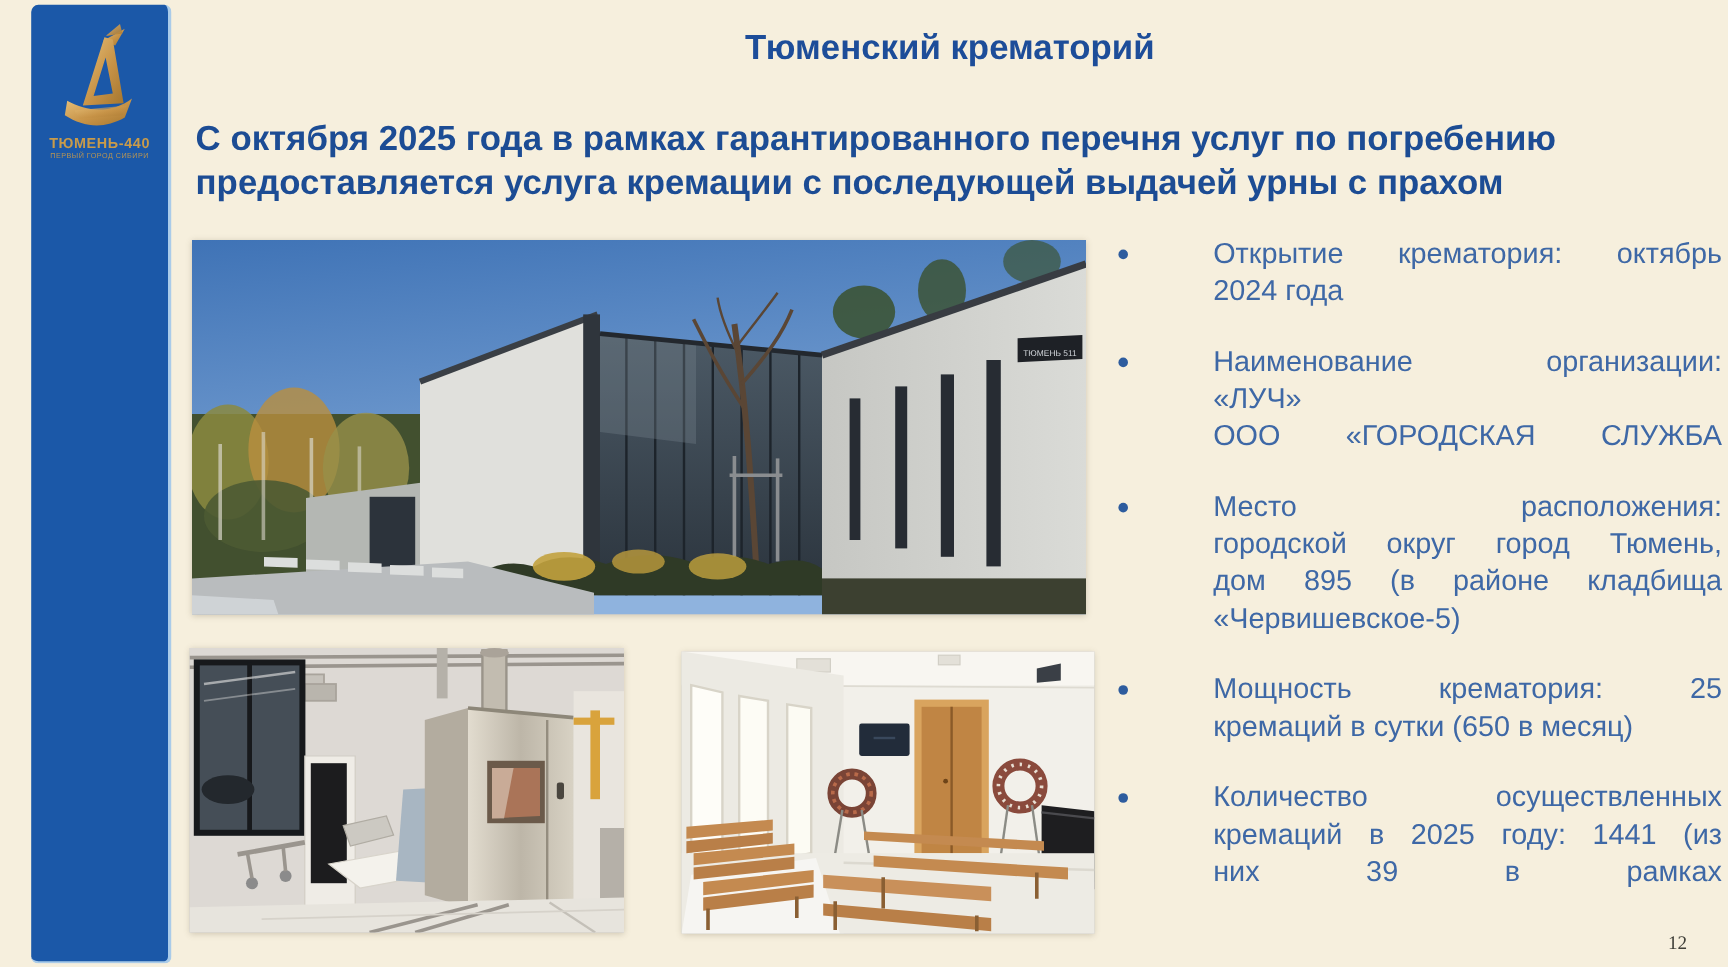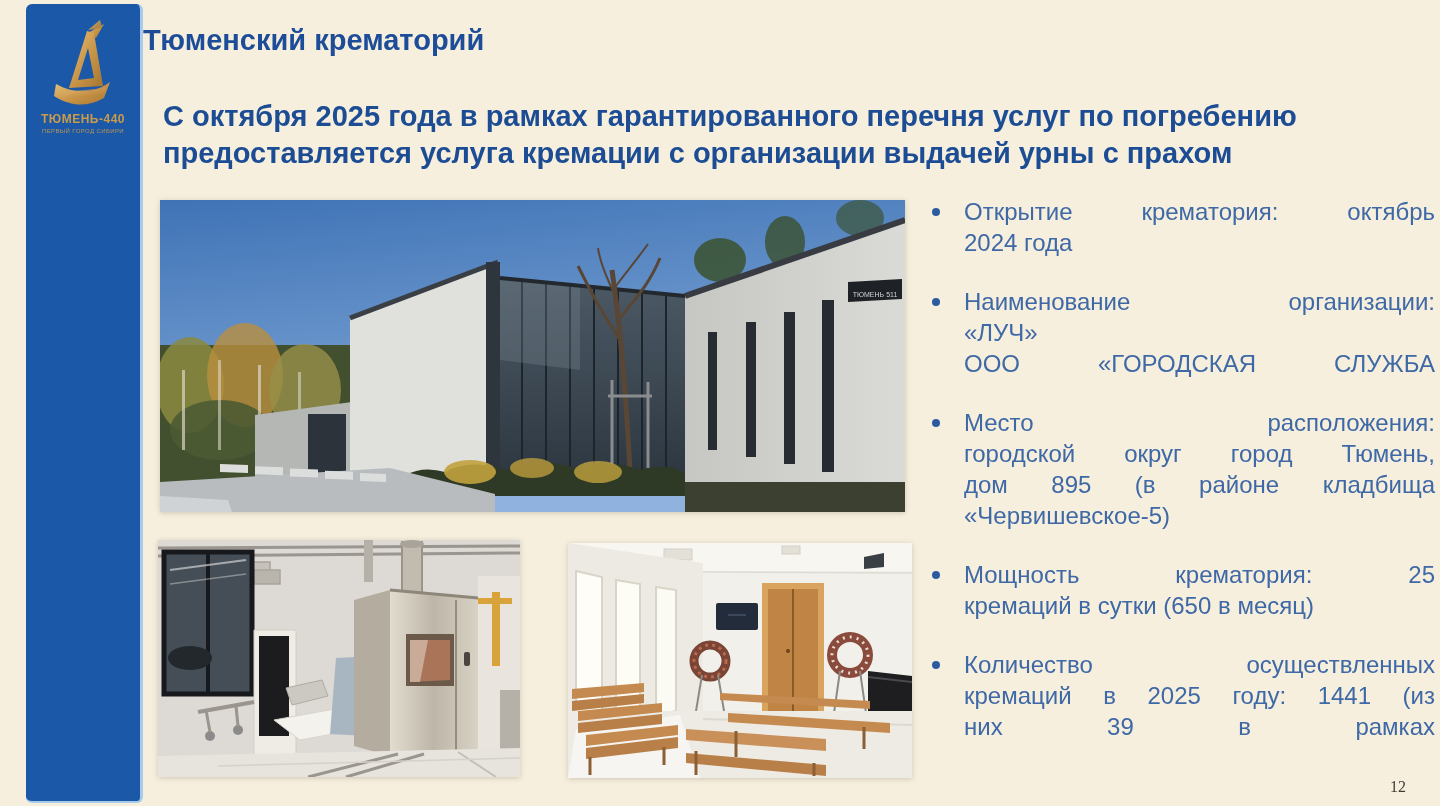--- a/index.html
+++ b/index.html
@@ -27,42 +27,42 @@
     letter-spacing:0.5px; text-align:center; white-space:nowrap;
   }
   .logo-tagline {
     margin-top:2px; color:#c99b4a; font-size:6px; letter-spacing:0.4px;
     text-align:center; white-space:nowrap; opacity:0.9;
   }
 
   
   .title {
     position:absolute; left:143px; top:24px; width:1297px;
-    text-align:left; color:#1d4d99; font-size:29px; font-weight:bold;
+    text-align:center; color:#1d4d99; font-size:29px; font-weight:bold;
   }
   .subtitle {
     position:absolute; left:163px; top:98px; width:1274px;
     color:#1c4c94; font-size:29px; font-weight:bold; line-height:37px;
   }
 
   
   .photo { position:absolute; box-shadow:0 1px 5px rgba(90,80,55,0.25); background:#ccc; }
   .photo svg { display:block; }
   .photo-building { left:160px; top:200px; width:745px; height:312px; }
   .photo-furnace  { left:158px; top:540px; width:362px; height:237px; }
   .photo-hall     { left:568px; top:543px; width:344px; height:235px; }
 
   
   .bullets { position:absolute; left:932px; top:196px; width:503px; }
   .bullet { display:flex; margin-bottom:28px; }
   .bullet .dot {
     flex:none; width:8px; height:8px; border-radius:50%;
     background:#2d5c9e; margin-top:12px; margin-right:24px;
   }
-  .bullet .btxt { flex:1; color:#3e68a6; font-size:24px; line-height:31px; }
+  .bullet .btxt { flex:1; color:#3e68a6; font-size:24px; line-height:31px;margin-left:47px; }
   .bl { text-align:justify; text-align-last:justify; }
   .bl.last { text-align-last:left; }
 
   .page-number {
     position:absolute; right:34px; bottom:10px;
     font-family:"Liberation Serif", serif; font-size:16px; color:#3f3f38;
   }
 </style>
 </head>
 <body>
@@ -86,21 +86,21 @@
         <path d="M20,74 L64,70 L60,78 L24,81 Z" opacity="0.65"></path>
       </g>
     </svg>
     <div class="logo-title">ТЮМЕНЬ-440</div>
     <div class="logo-tagline">ПЕРВЫЙ ГОРОД СИБИРИ</div>
   </div>
 
   <div class="title">Тюменский крематорий</div>
   <div class="subtitle">
     <div>С октября 2025 года в рамках гарантированного перечня услуг по погребению</div>
-    <div>предоставляется услуга кремации с организации выдачей урны с прахом</div>
+    <div>предоставляется услуга кремации с последующей выдачей урны с прахом</div>
   </div>
 
   <div class="photo photo-building">
     <svg viewBox="0 0 745 312" width="745" height="312" preserveAspectRatio="none">
       <defs>
         <linearGradient id="sky" x1="0" y1="0" x2="0.25" y2="1">
           <stop offset="0" stop-color="#3f73b6"></stop>
             <stop offset="1" stop-color="#8fb3de"></stop>
         </linearGradient>
         <linearGradient id="wallR" x1="0" y1="0" x2="1" y2="0">

